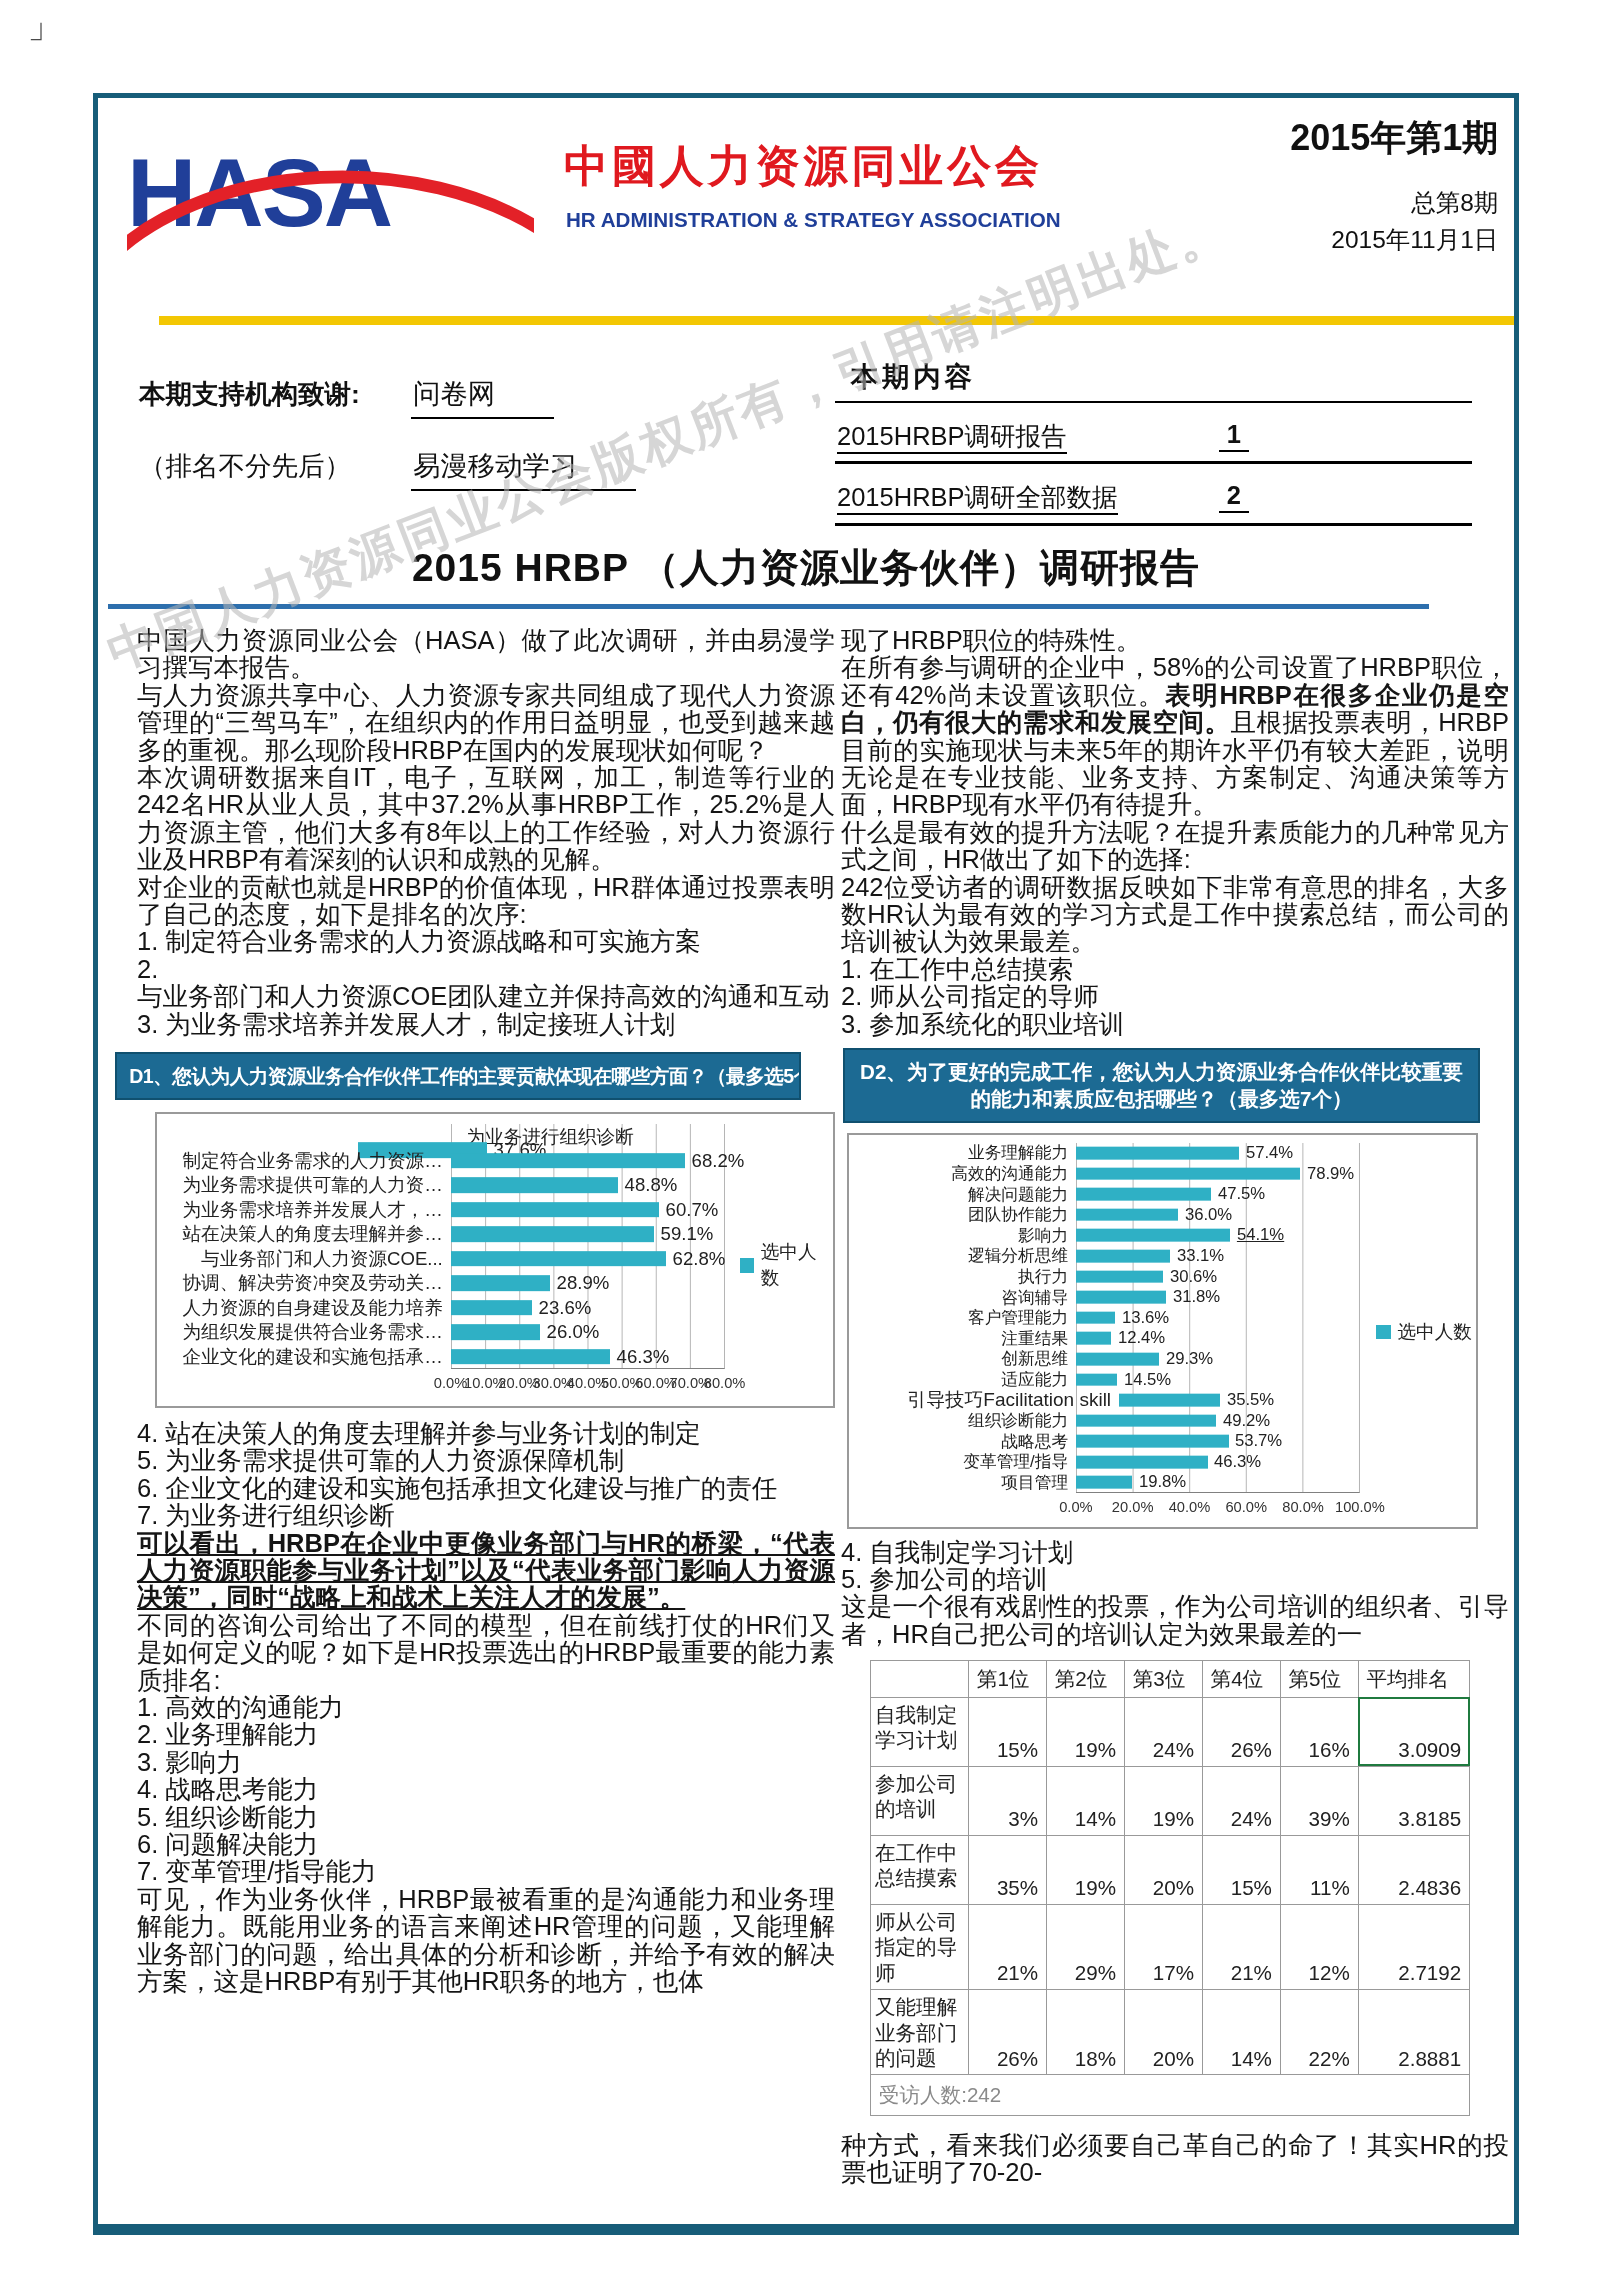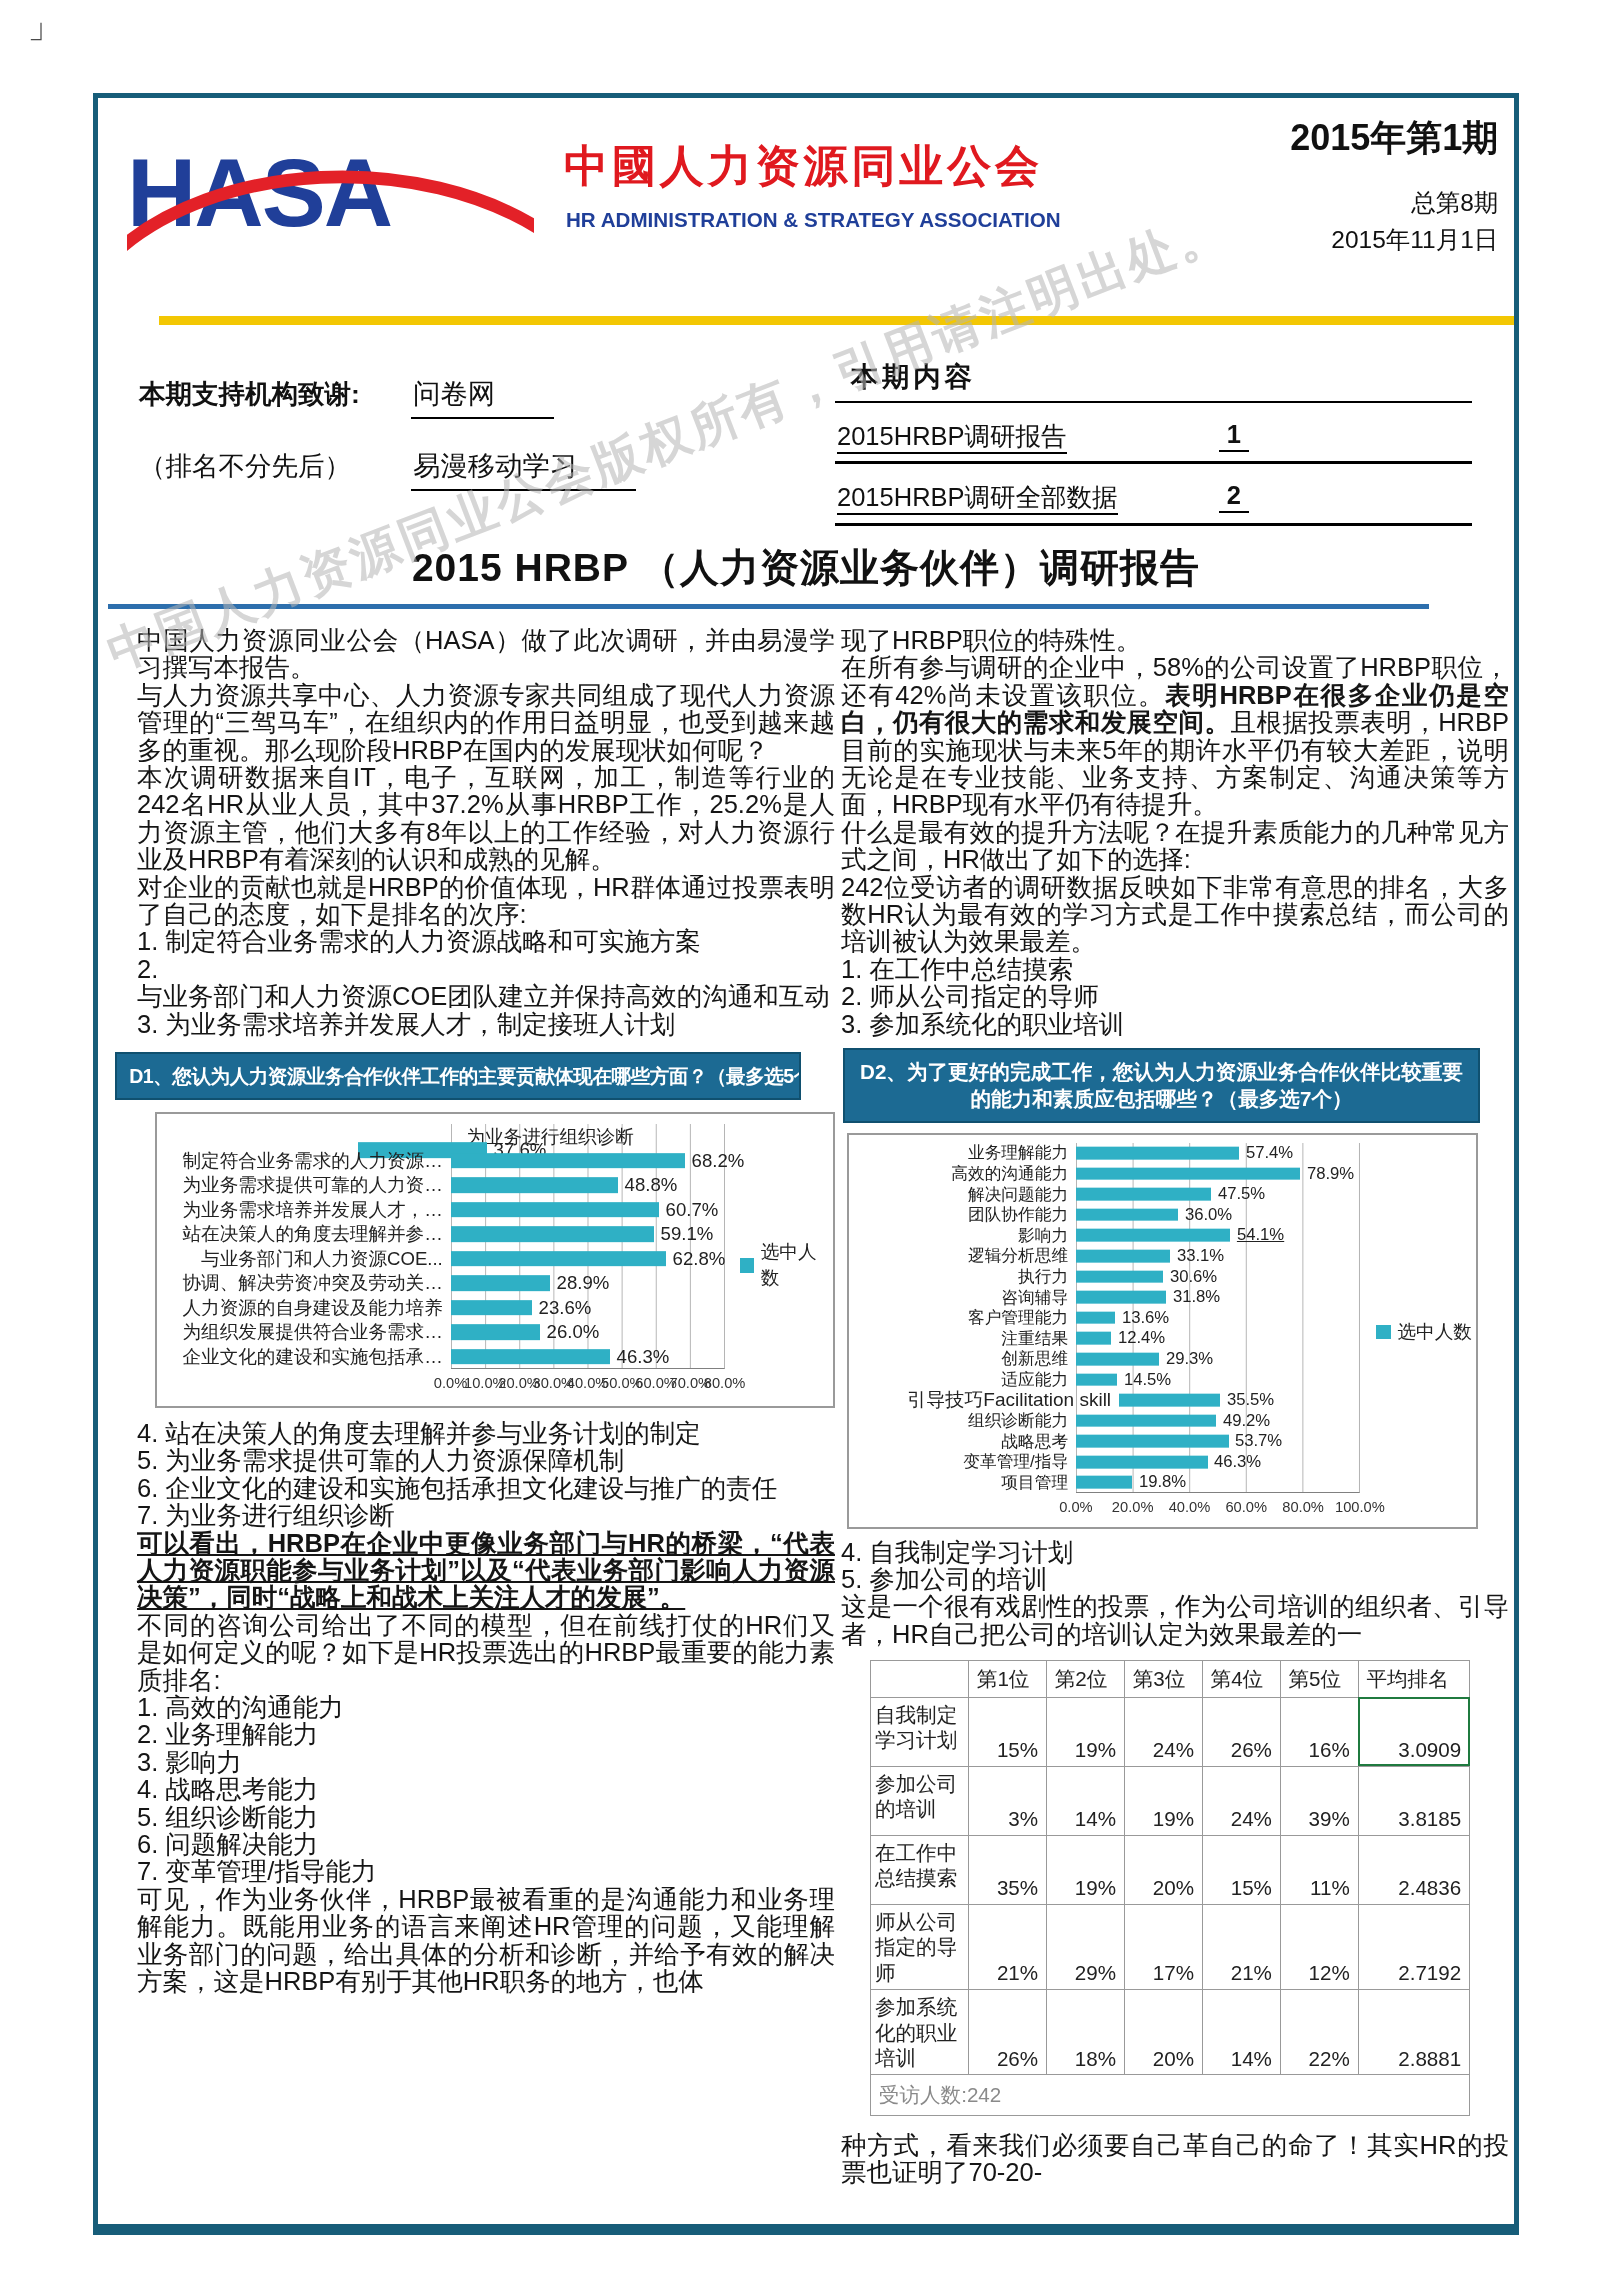--- a/index.html
+++ b/index.html
@@ -451,21 +451,21 @@
               <tr>
                 <td class="tc-first">师从公司指定的导师</td>
                 <td class="tc-num">21%</td>
                 <td class="tc-num">29%</td>
                 <td class="tc-num">17%</td>
                 <td class="tc-num">21%</td>
                 <td class="tc-num">12%</td>
                 <td class="tc-num">2.7192</td>
               </tr>
               <tr>
-                <td class="tc-first">参加系统化的职业培训</td>
+                <td class="tc-first">又能理解业务部门的问题</td>
                 <td class="tc-num">26%</td>
                 <td class="tc-num">18%</td>
                 <td class="tc-num">20%</td>
                 <td class="tc-num">14%</td>
                 <td class="tc-num">22%</td>
                 <td class="tc-num">2.8881</td>
               </tr>
             </tbody>
             <tfoot>
               <tr>

